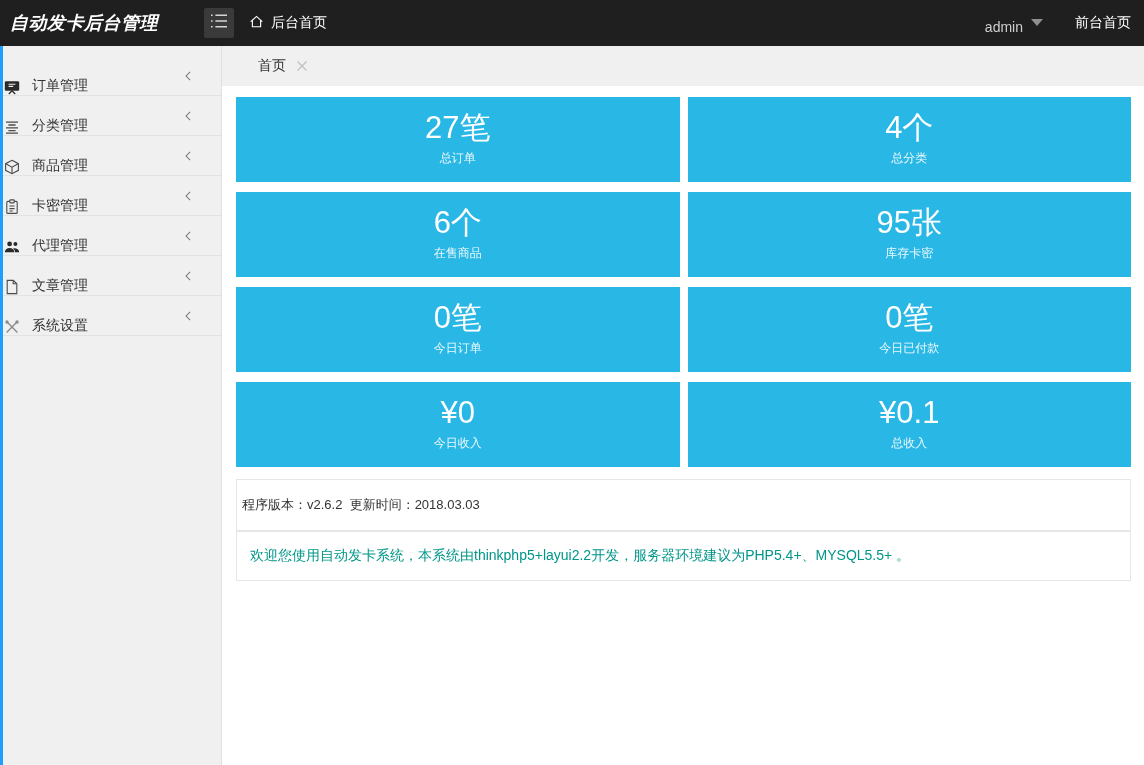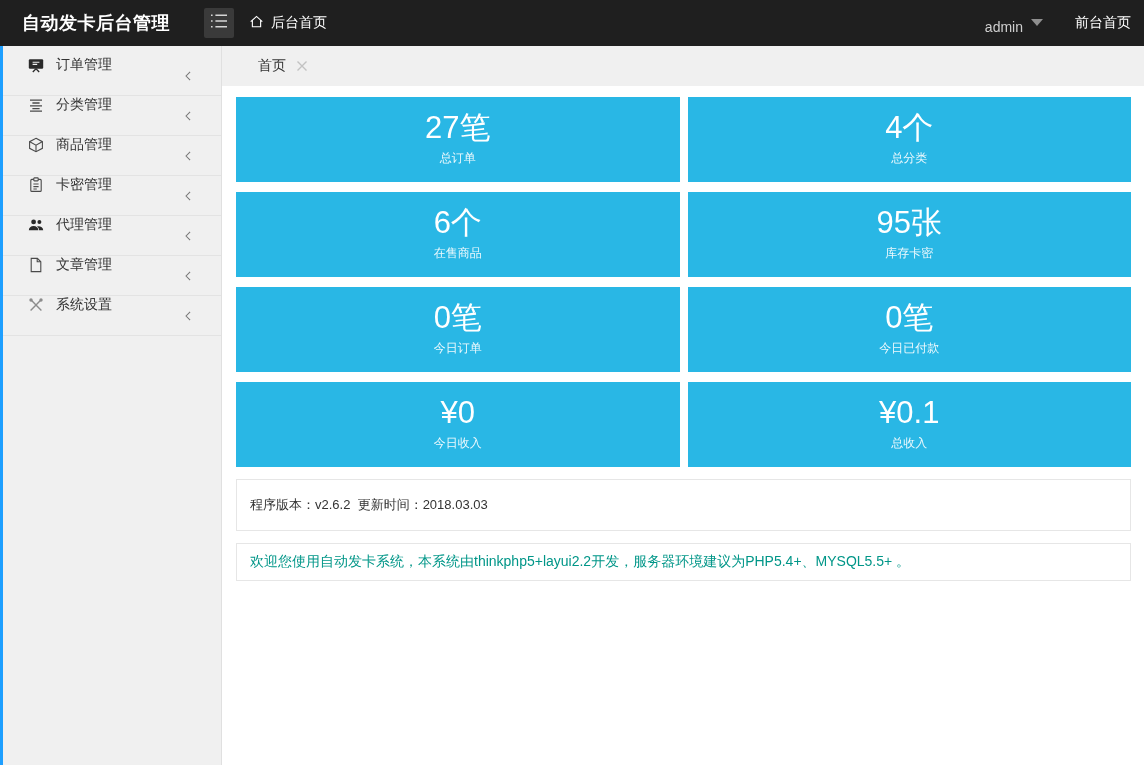--- a/index.html
+++ b/index.html
@@ -12,39 +12,39 @@
   html,body{margin:0;padding:0;}
   body{
     position:relative;width:1144px;height:765px;overflow:hidden;background:#fff;
     font-family:"Liberation Sans","DejaVu Sans",sans-serif;
   }
   
   .header{
     position:absolute;top:0;left:0;width:100%;height:46px;background:var(--header-bg);
     display:flex;align-items:center;z-index:5;
   }
-  .logo{width:204px;padding-left:22px;color:#fff;font-size:18px;font-weight:bold;letter-spacing:.5px;white-space:nowrap;}
+  .logo{width:204px;padding-left:10px;color:#fff;font-size:18px;font-weight:bold;letter-spacing:.5px;white-space:nowrap;font-style:italic;}
   .burger{
     width:30px;height:30px;background:#3a3a3a;border-radius:2px;
     display:flex;align-items:center;justify-content:center;cursor:pointer;flex:0 0 auto;
   }
   .home-link{display:flex;align-items:flex-start;gap:7px;color:#fff;font-size:14px;margin-left:15px;cursor:pointer;}
   .header-spacer{flex:1;}
   .admin-menu{display:flex;align-items:flex-start;gap:8px;color:#cfcfcf;font-size:14px;margin-right:32px;cursor:pointer;margin-top:8px;}
   .caret{width:0;height:0;border-left:6px solid transparent;border-right:6px solid transparent;border-top:7px solid #8f8f8f;}
   .front-link{color:#fff;font-size:14px;margin-right:13px;cursor:pointer;white-space:nowrap;}
   
   .sidebar{
     position:absolute;top:46px;left:0;bottom:0;width:222px;background:#f0f0f0;
     border-left:3px solid var(--accent);border-right:1px solid #e0e0e0;
   }
   .menu{margin-top:10px;}
   .menu-item{
-    position:relative;height:40px;display:flex;align-items:flex-start;
-    padding-left:24px;border-bottom:1px solid #e3e3e3;cursor:pointer;
+    position:relative;height:40px;display:flex;align-items:flex-end;
+    border-bottom:1px solid #e3e3e3;cursor:pointer;
   }
   .menu-icon{width:17px;height:17px;display:inline-flex;align-items:center;justify-content:center;}
   .menu-label{margin-left:12px;font-size:14px;color:#333;}
   .menu-arrow{position:absolute;right:26px;top:50%;transform:translateY(-50%);display:inline-flex;}
   
   .tabbar{
     position:absolute;top:46px;left:222px;right:0;height:40px;background:#f0f0f0;
     display:flex;align-items:flex-end;padding-left:26px;
   }
   .tab{display:flex;align-items:center;gap:10px;height:100%;padding:0 10px;font-size:14px;color:#333;cursor:pointer;}
@@ -55,25 +55,25 @@
     padding:11px 13px;overflow:hidden;border-radius:7px;
   }
   .cards{display:grid;grid-template-columns:1fr 1fr;column-gap:8px;row-gap:10px;}
   .stat-card{
     height:85px;background:var(--card);color:#fff;
     display:flex;flex-direction:column;align-items:center;justify-content:center;
   }
   .stat-value{font-size:31px;line-height:1.05;font-weight:400;}
   .stat-label{font-size:12px;margin-top:6px;color:rgba(255,255,255,.92);}
   .info-box{
-    border:1px solid #e6e6e6;margin-top:12px;padding:16px 13px;
+    border:1px solid #e6e6e6;margin-top:12px;padding:16px 5px;
     font-size:13px;color:#333;white-space:pre-wrap;
   }
   .welcome-box{
-    border:1px solid #e6e6e6;margin-top:12px;padding:9px 13px;
+    border:1px solid #e6e6e6;padding:15px 13px;
     font-size:14px;color:var(--welcome);white-space:pre-wrap;
   }
 </style>
 </head>
 <body>
 
 <div class="header">
   <div class="logo">自动发卡后台管理</div>
   <div class="burger">
     <span>

